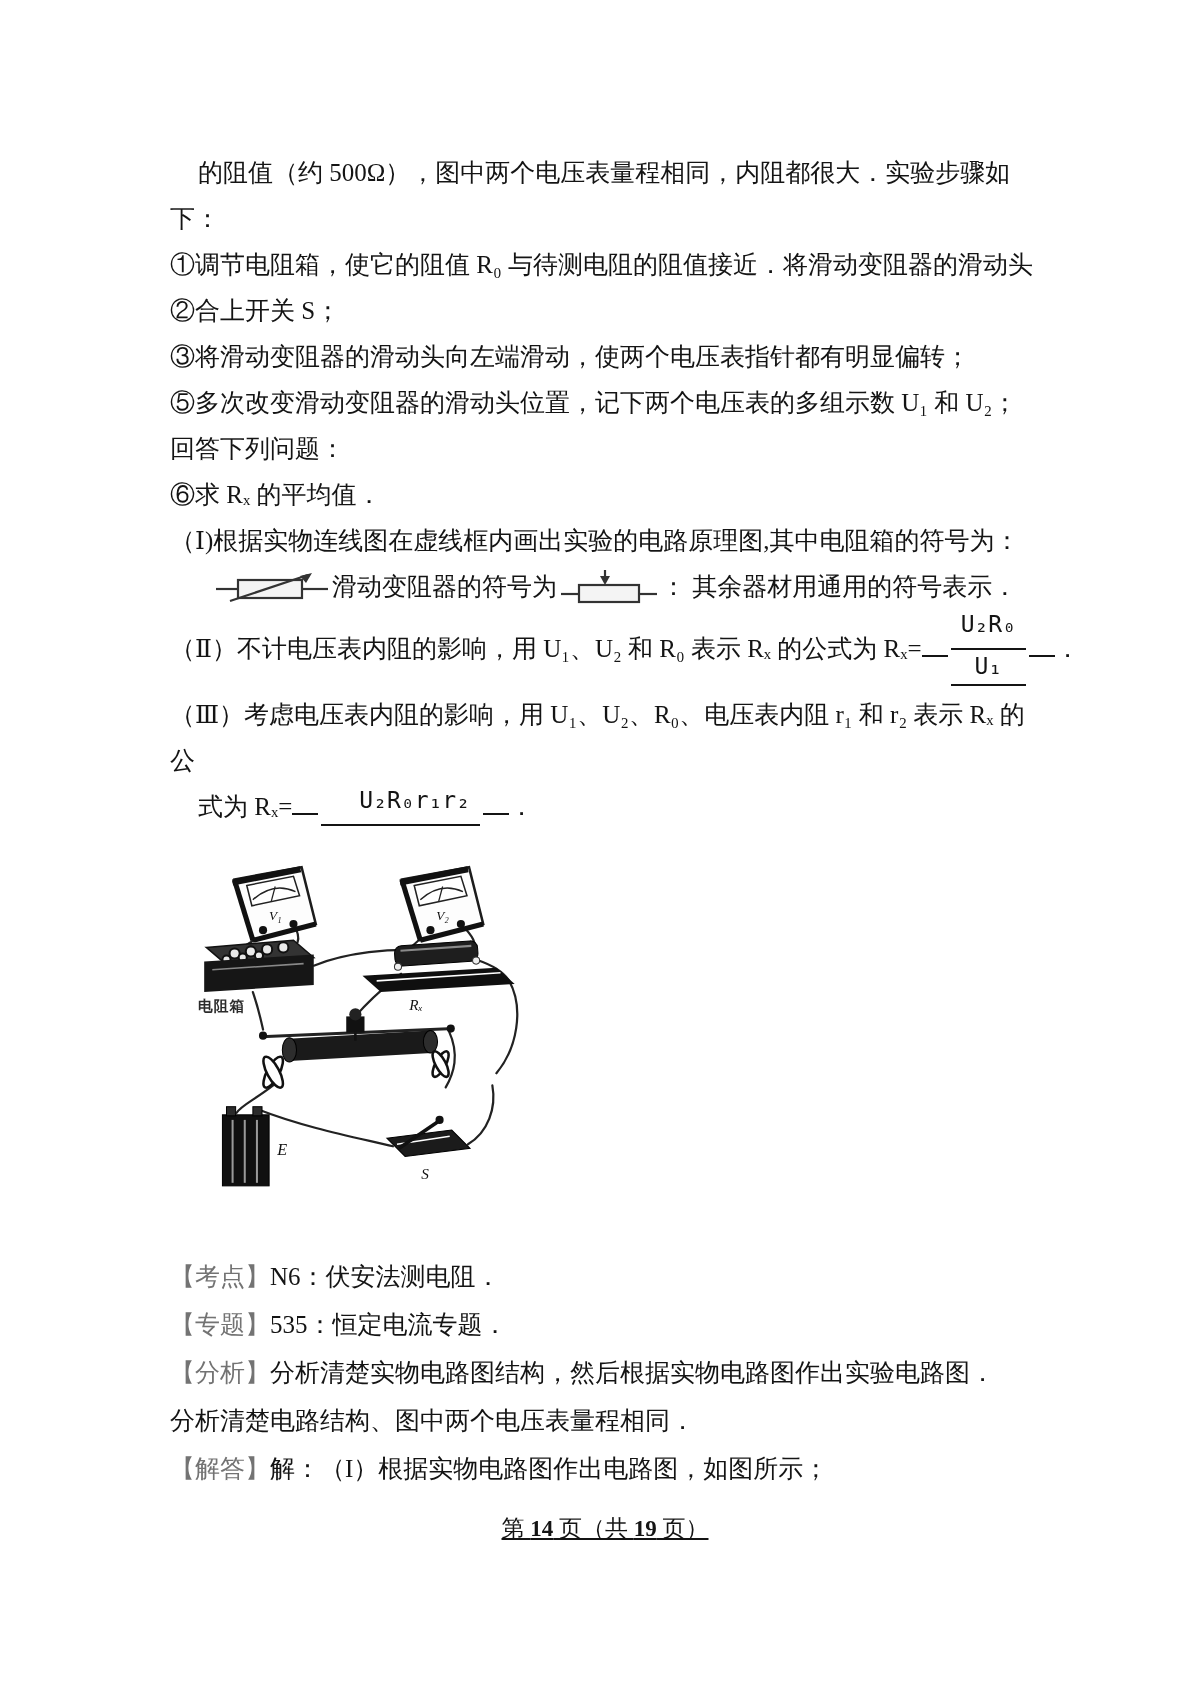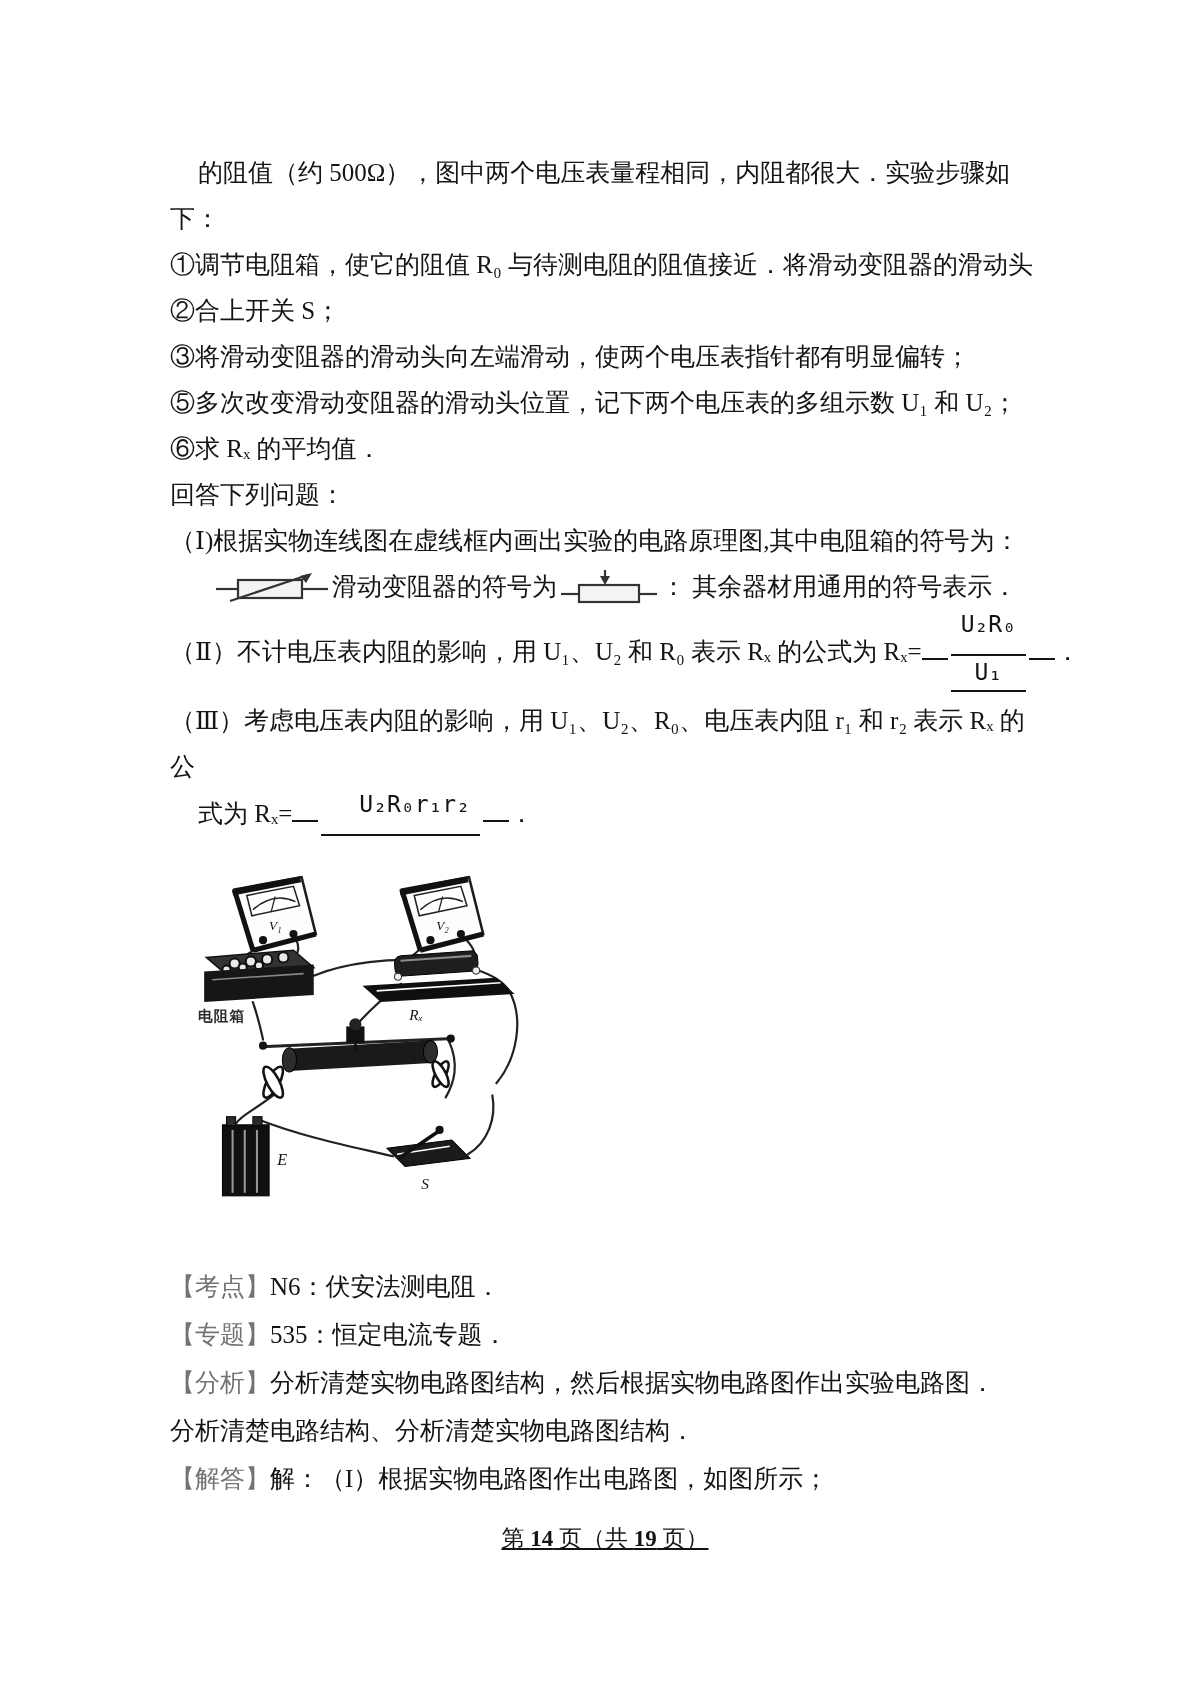--- a/index.html
+++ b/index.html
@@ -9,42 +9,42 @@
   .doc p{margin:0;line-height:46px;}
   .indent{text-indent:28px;}
   .symline{padding-left:42px;margin-top:8px;white-space:nowrap;}
   .symline svg{vertical-align:middle;margin:0 4px 4px 4px;}
   .formula-line{margin-top:16px;white-space:nowrap;}
   .formula-line2{margin-top:4px;white-space:nowrap;}
   .q3lead{margin-top:12px;}
   .blank{display:inline-block;width:26px;border-bottom:2px solid #141414;}
   .frac{display:inline-block;vertical-align:middle;text-align:center;
         font-family:"DejaVu Sans Mono",monospace;font-size:23px;line-height:1.3;margin:0 3px 6px 3px;}
-  .frac .num{display:block;border-bottom:2px solid #141414;padding:0 10px 14px 10px;}
+  .frac .num{display:block;border-bottom:2px solid #141414;padding:0 10px 8px 10px;}
   .frac .den{display:block;border-bottom:2px solid #141414;padding:2px 10px 2px 10px;}
   .figure-wrap{margin:24px 0 0 22px;}
   .answers{margin-top:56px;}
   .answers p{line-height:48px;}
   .tag{color:#737373;}
   .footer{margin-top:24px;text-align:center;font-size:23px;line-height:24px;text-decoration:underline;}
   .footer .num{font-weight:bold;}
   svg text{font-family:"Liberation Serif","DejaVu Serif",serif;}
 </style>
 </head>
 <body>
 
 <div class="doc">
 
   <p class="indent">的阻值（约 500Ω），图中两个电压表量程相同，内阻都很大．实验步骤如下：</p>
   <p>①调节电阻箱，使它的阻值 R₀ 与待测电阻的阻值接近．将滑动变阻器的滑动头</p>
   <p>②合上开关 S；</p>
   <p>③将滑动变阻器的滑动头向左端滑动，使两个电压表指针都有明显偏转；</p>
   <p>⑤多次改变滑动变阻器的滑动头位置，记下两个电压表的多组示数 U₁ 和 U₂；</p>
+  <p>回答下列问题：</p>
   <p>⑥求 Rₓ 的平均值．</p>
-  <p>回答下列问题：</p>
   <p>（Ⅰ)根据实物连线图在虚线框内画出实验的电路原理图,其中电阻箱的符号为：</p>
 
   <p class="symline">
     <svg width="112" height="34" viewBox="0 0 112 34">
       <line x1="0" y1="19" x2="22" y2="19" stroke="#333" stroke-width="2.2"></line>
       <rect x="22" y="10" width="64" height="18" fill="#f4f4f4" stroke="#333" stroke-width="2.2"></rect>
       <line x1="86" y1="19" x2="112" y2="19" stroke="#333" stroke-width="2.2"></line>
       <line x1="14" y1="31" x2="92" y2="5" stroke="#333" stroke-width="2.2"></line>
       <polygon points="96,3 84,6 90,13" fill="#333"></polygon>
     </svg><span>滑动变阻器的符号为</span><svg width="96" height="38" viewBox="0 0 96 38">
@@ -168,21 +168,21 @@
         <circle cx="244" cy="260" r="4" fill="#111"></circle>
         <text x="226" y="318" font-size="15" font-style="italic" fill="#111">S</text>
       </g>
     </svg>
   </div>
 
   <div class="answers">
     <p><span class="tag">【考点】</span><span>N6：伏安法测电阻．</span></p>
     <p><span class="tag">【专题】</span><span>535：恒定电流专题．</span></p>
     <p><span class="tag">【分析】</span><span>分析清楚实物电路图结构，然后根据实物电路图作出实验电路图．</span></p>
-    <p>分析清楚电路结构、分析清楚实物电路图结构．</p>
+    <p>分析清楚电路结构、图中两个电压表量程相同．</p>
     <p><span class="tag">【解答】</span><span>解：（I）根据实物电路图作出电路图，如图所示；</span></p>
   </div>
 
   <div class="footer">
     <span>第 </span><span class="num">14</span><span> 页（共 </span><span class="num">19</span><span> 页）</span>
   </div>
 
 </div>
 
 </body></html>

